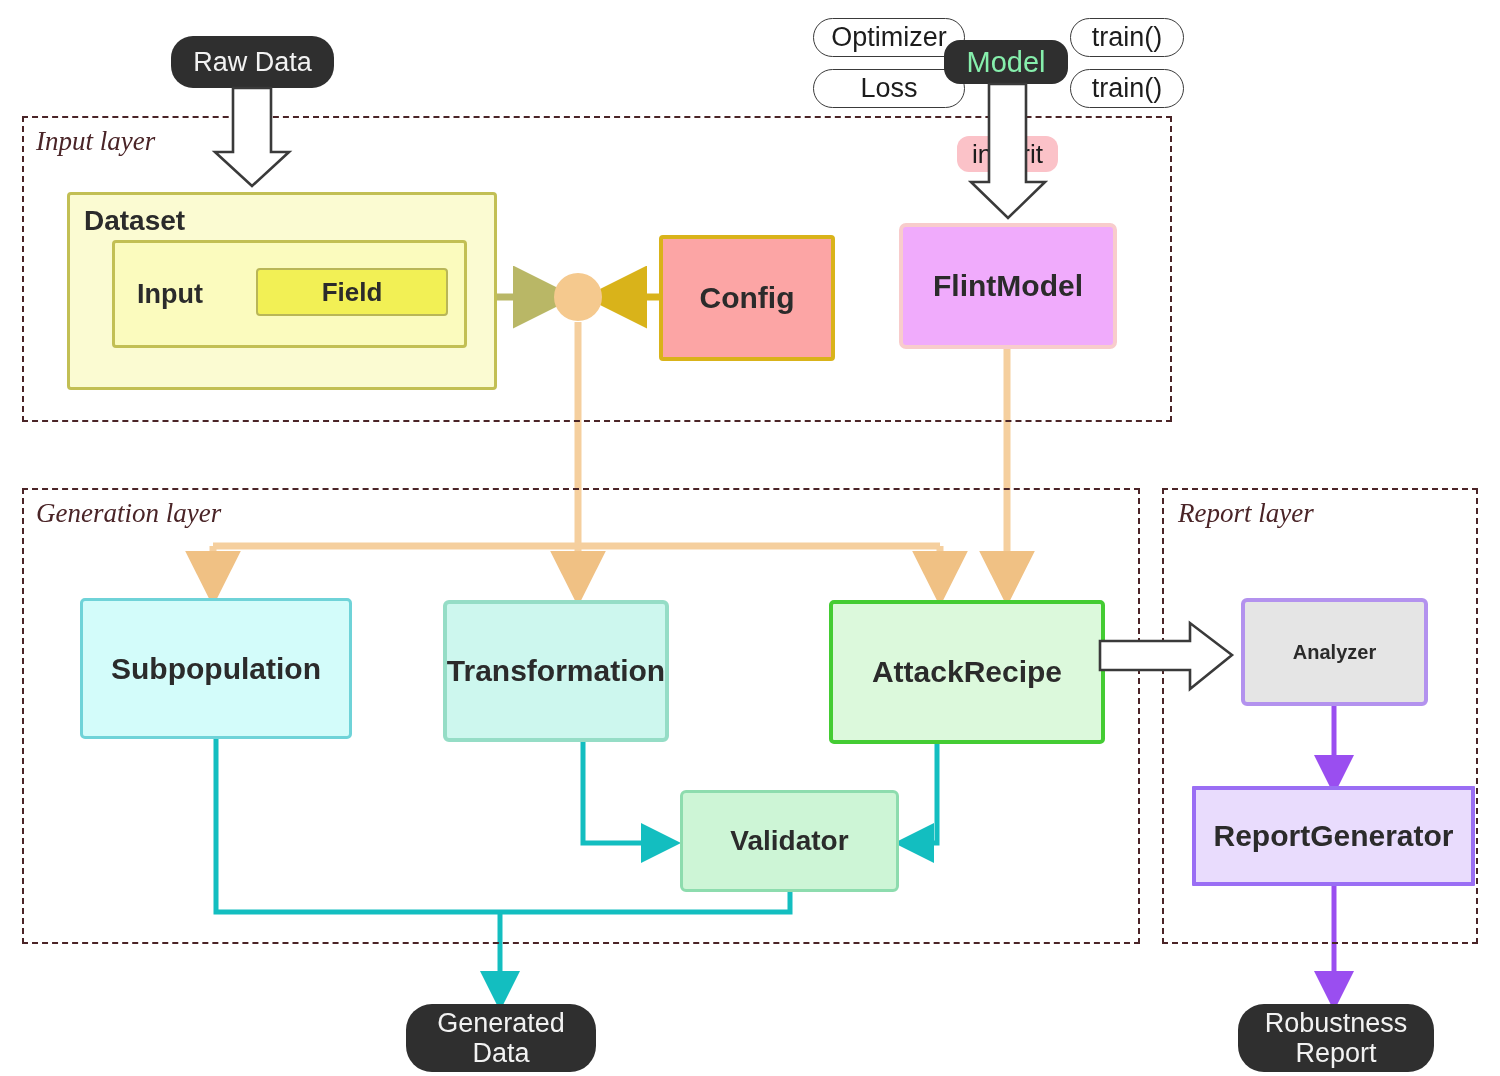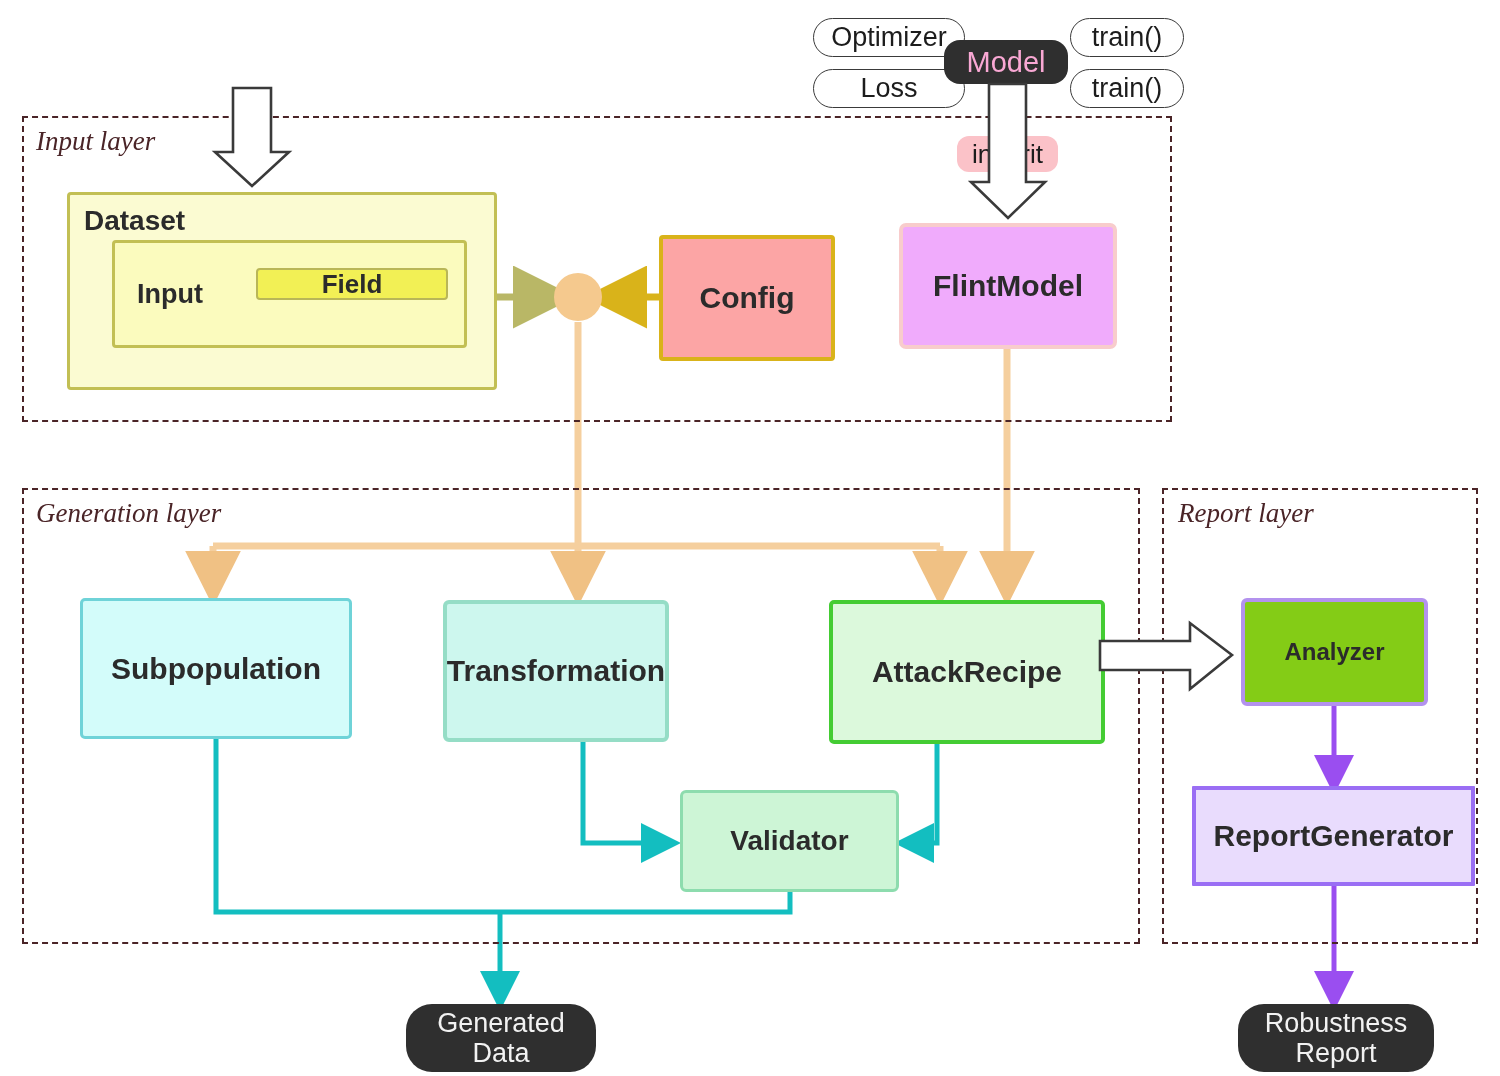--- a/index.html
+++ b/index.html
@@ -29,37 +29,37 @@
   .n-flint{background:#f0abfc;border:4px solid #f8cccc;border-radius:7px;
            font-size:30px;}
   .n-sub{background:#d3fcfa;border:3px solid #6fd3d8;border-radius:5px;
          font-size:30px;}
   .n-trans{background:#cdf7ee;border:4px solid #95ddc6;border-radius:6px;
            font-size:30px;}
   .n-attack{background:#dcf9dc;border:4px solid #44cc33;border-radius:5px;
             font-size:30px;margin-left:30px;}
   .n-valid{background:#cdf5d6;border:3px solid #8ddcae;border-radius:6px;
            font-size:28px;}
-  .n-analyzer{background:#84cc16;border:4px solid #b392ee;border-radius:6px;
-              font-size:24px;}
+  .n-analyzer{background:#e5e5e5;border:4px solid #b392ee;border-radius:6px;
+              font-size:20px;}
   .n-reportgen{background:#e9dcfd;border:4px solid #9a6ef4;border-radius:1px;
                font-size:30px;text-align:center;}
 
   
   .pill-dark{position:absolute;background:#2f2f2f;border-radius:22px;
      display:flex;align-items:center;justify-content:center;text-align:center;
      color:#f2f2f2;font-size:27px;line-height:1.12;}
   .pill-dark.twoline{border-radius:26px;}
 
   
   .pill-white{position:absolute;background:#ffffff;border:1.6px solid #3a3a3a;
      border-radius:22px;display:flex;align-items:center;justify-content:center;
      color:#1c1c1c;font-size:27px;z-index:4;}
   .model-core{position:absolute;background:#2f2f2f;border-radius:16px;
-     display:flex;align-items:center;justify-content:center;color:#f9a8d4;
+     display:flex;align-items:center;justify-content:center;color:#86efac;
      font-size:29px;z-index:5;}
 
   
   .tag-inherit{position:absolute;background:#fbc2c8;border-radius:12px;
      display:flex;align-items:center;justify-content:center;color:#1c1c1c;
      font-size:26px;z-index:6;}
 
   
   svg.ov{position:absolute;left:0;top:0;width:1500px;height:1076px;
          pointer-events:none;}
@@ -122,34 +122,35 @@
 
   <div class="layer" style="left:22px;top:116px;width:1150px;height:306px;"></div>
   <div class="layer-label" style="left:36px;top:126px;">Input layer</div>
 
   <div class="layer" style="left:22px;top:488px;width:1118px;height:456px;"></div>
   <div class="layer-label" style="left:36px;top:498px;">Generation layer</div>
 
   <div class="layer" style="left:1162px;top:488px;width:316px;height:456px;"></div>
   <div class="layer-label" style="left:1178px;top:498px;">Report layer</div>
 
+  <div class="pill-dark" style="left:171px;top:36px;width:163px;height:52px;">Raw Data</div>
 
   <div class="pill-white" style="left:813px;top:18px;width:150px;height:37px;">Optimizer</div>
   <div class="pill-white" style="left:813px;top:69px;width:150px;height:37px;">Loss</div>
   <div class="pill-white" style="left:1070px;top:18px;width:112px;height:37px;">train()</div>
   <div class="pill-white" style="left:1070px;top:69px;width:112px;height:37px;">train()</div>
   <div class="model-core" style="left:944px;top:40px;width:124px;height:44px;">Model</div>
 
   <div class="node n-dataset" style="left:67px;top:192px;width:430px;height:198px;">
     <span>Dataset</span>
   </div>
   <div class="node n-sample" style="left:112px;top:240px;width:355px;height:108px;">
     <span>Input</span>
   </div>
-  <div class="node n-field" style="left:256px;top:268px;width:192px;height:32px;">
+  <div class="node n-field" style="left:256px;top:268px;width:192px;height:48px;">
     <span>Field</span>
   </div>
 
   <div class="node n-config" style="left:659px;top:223px;width:176px;height:126px;">
     <span>Config</span>
   </div>
 
   <div class="node n-flint" style="left:899px;top:223px;width:218px;height:126px;">
     <span>FlintModel</span>
   </div>

